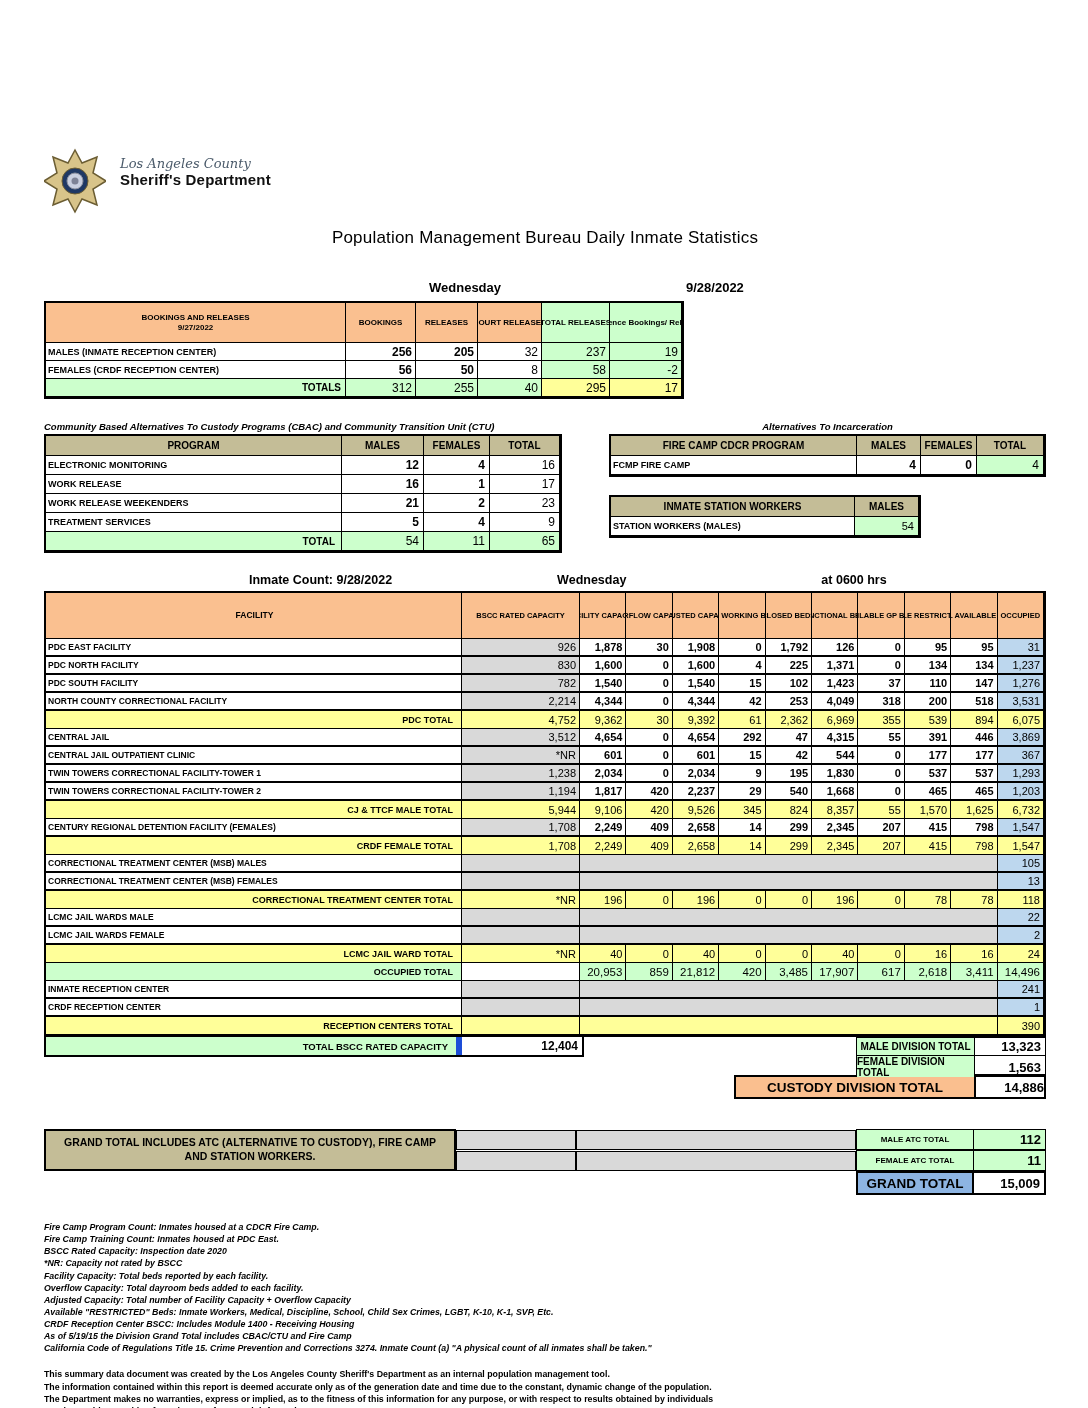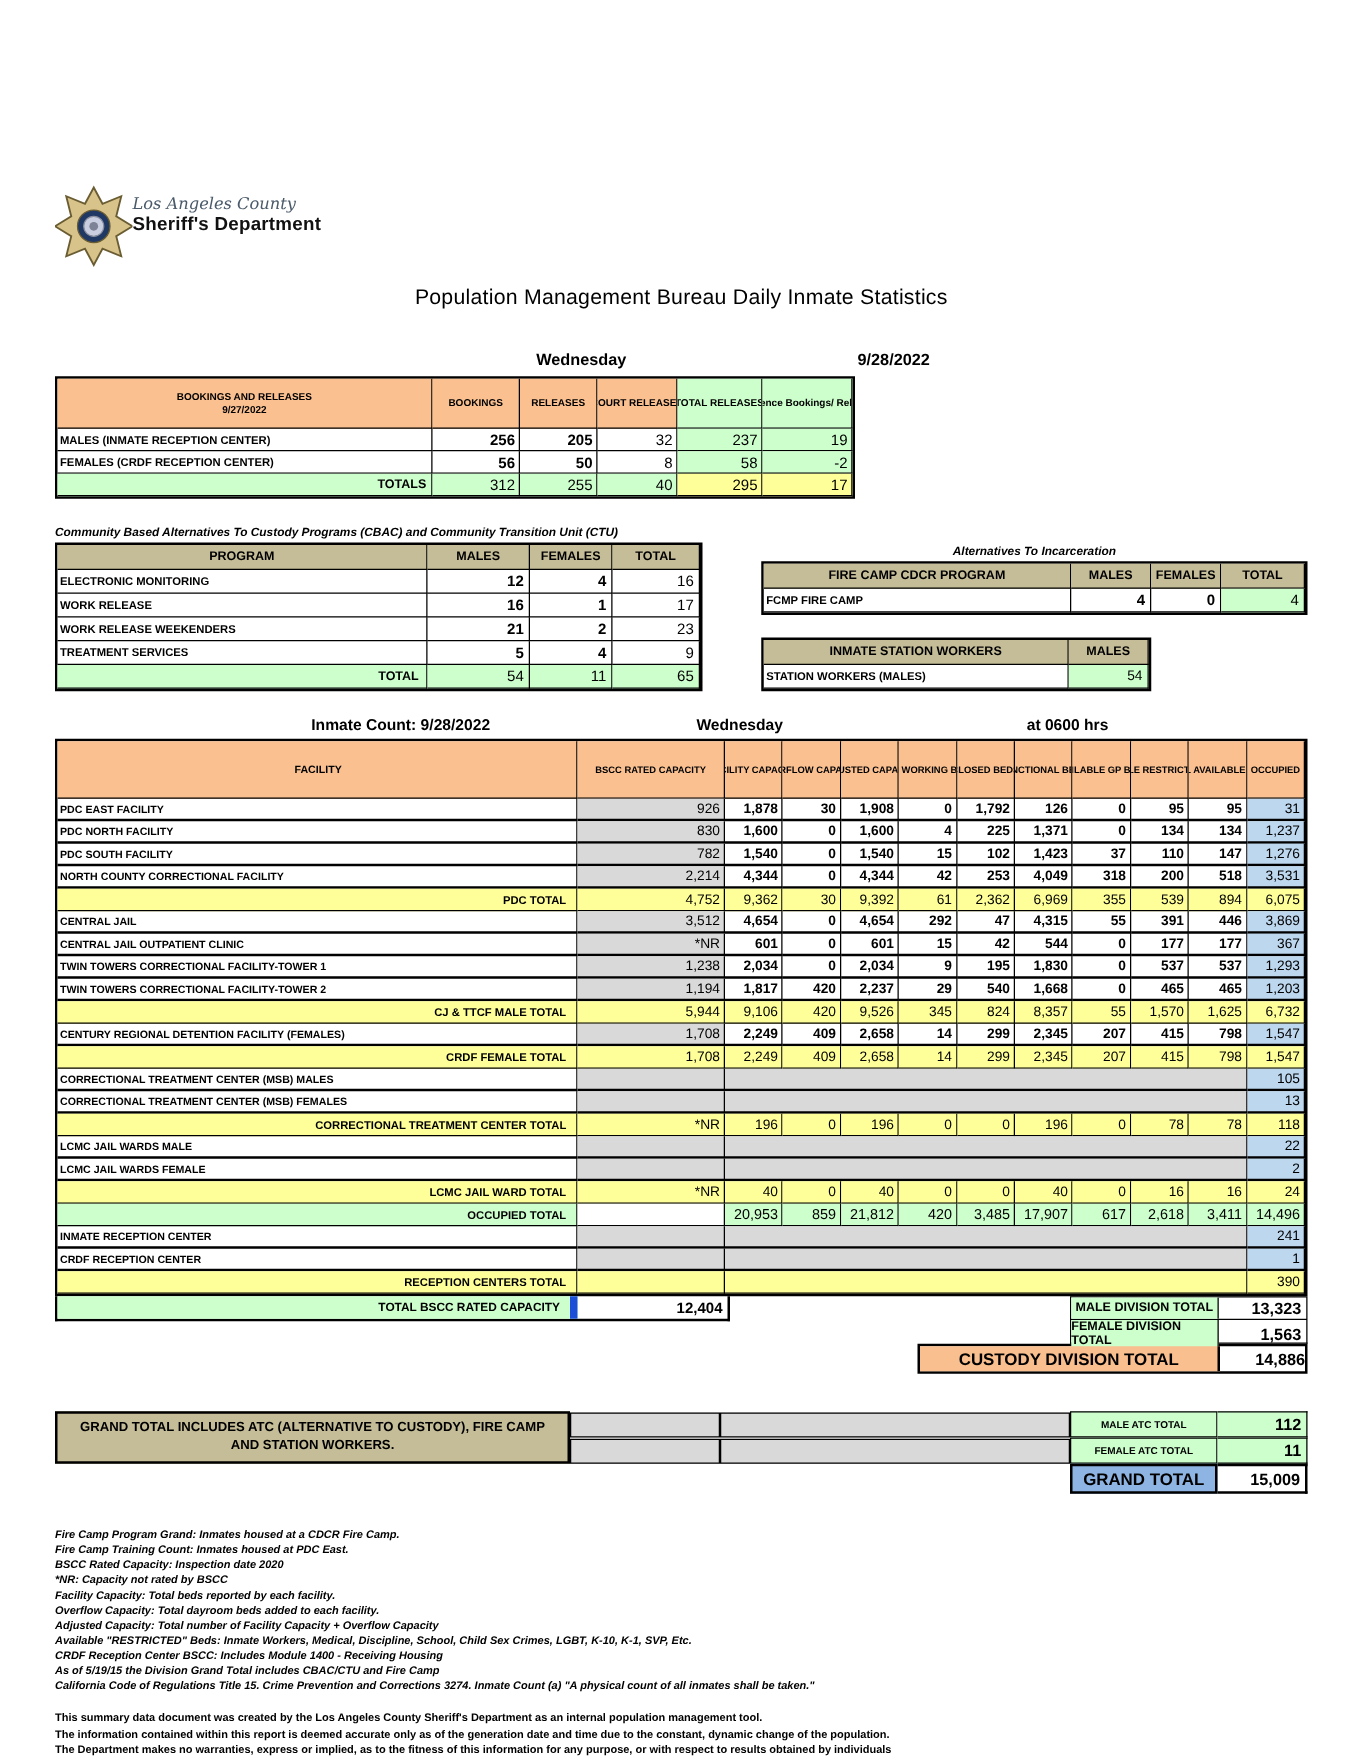--- a/index.html
+++ b/index.html
@@ -2,21 +2,21 @@
 <html><head>
 <meta charset="utf-8">
 <style>
   * { margin:0; padding:0; box-sizing:border-box; }
   html,body { background:#fff; }
   body { font-family:"Liberation Sans", sans-serif; color:#000; }
   .page { position:relative; width:1088px; height:1408px; background:#fff; overflow:hidden; }
   .content { position:absolute; left:44px; top:148px; width:1002px; }
 
   
-  .logo-row { display:flex; align-items:flex-start; gap:0; height:66px; }
+  .logo-row { display:flex; align-items:flex-start; gap:14px; height:66px; }
   .logo-text { padding-top:8px; }
   .county { font-family:"DejaVu Serif", serif; font-style:italic; font-size:13px; color:#4a5a6a; }
   .dept { font-size:15px; font-weight:bold; color:#111; letter-spacing:.2px; }
   .title { text-align:center; font-size:17px; font-weight:normal; margin-top:14px; letter-spacing:.2px; }
   .date-row { display:flex; margin-top:32px; font-weight:bold; font-size:13px; }
   .date-row .day { margin-left:385px; }
   .date-row .date { margin-left:185px;text-align:right; }
 
   
   .cell { border-right:1px solid #000; border-bottom:1px solid #000; overflow:hidden; white-space:nowrap; }
@@ -30,21 +30,21 @@
   .bk .drow .cell { display:flex; align-items:center; }
   .peach { background:#FAC090; }
   .green { background:#CCFFCC; }
   .yellow{ background:#FFFF99; }
   .bk .lbl { font-size:9px; font-weight:bold; padding-left:2px; }
   .bk .num { justify-content:flex-end; padding-right:3px; font-size:12px; }
   .bk .bold { font-weight:bold; }
   .bk .tlabel { justify-content:flex-end; padding-right:4px; font-size:10px; font-weight:bold; }
 
   
-  .two-col { display:flex; margin-top:22px; align-items:flex-end; }
+  .two-col { display:flex; margin-top:22px; align-items:flex-start; }
   .col-l { width:518px; }
   .col-r { width:437px; margin-left:47px; }
   .sec-title { font-size:9.5px; font-weight:bold; font-style:italic; margin-bottom:2px; }
   .sec-title.center { text-align:center; }
 
   .cbac { border:2px solid #000; }
   .cbac .row { display:grid; grid-template-columns: 296px 82px 66px 1fr; }
   .cbac .hrow { height:20px; }
   .cbac .hrow .cell { display:flex; align-items:center; justify-content:center; font-weight:bold; font-size:10px; }
   .cbac .drow { height:19px; }
@@ -577,21 +577,21 @@
       <div class="g-val" style="grid-row:1">112</div>
       <div class="g-gray" style="grid-row:2; grid-column:2"></div>
       <div class="g-gray" style="grid-row:2; grid-column:3"></div>
       <div class="g-lbl" style="grid-row:2; grid-column:4">FEMALE ATC TOTAL</div>
       <div class="g-val" style="grid-row:2; grid-column:5">11</div>
       <div class="g-total-lbl" style="grid-row:3; grid-column:4">GRAND TOTAL</div>
       <div class="g-total-val" style="grid-row:3; grid-column:5">15,009</div>
     </div>
 
     <div class="footnotes" id="footnotes">
-        <div>Fire Camp Program Grand: Inmates housed at a CDCR Fire Camp.</div>
+        <div>Fire Camp Program Count: Inmates housed at a CDCR Fire Camp.</div>
         <div>Fire Camp Training Count: Inmates housed at PDC East.</div>
         <div>BSCC Rated Capacity: Inspection date 2020</div>
         <div>*NR: Capacity not rated by BSCC</div>
         <div>Facility Capacity: Total beds reported by each facility.</div>
         <div>Overflow Capacity: Total dayroom beds added to each facility.</div>
         <div>Adjusted Capacity: Total number of Facility Capacity + Overflow Capacity</div>
         <div>Available "RESTRICTED" Beds: Inmate Workers, Medical, Discipline, School, Child Sex Crimes,  LGBT, K-10, K-1, SVP, Etc.</div>
         <div>CRDF Reception Center BSCC: Includes Module 1400 - Receiving Housing</div>
         <div>As of 5/19/15 the Division Grand Total includes CBAC/CTU and Fire Camp</div>
         <div>California Code of Regulations Title 15. Crime Prevention and Corrections 3274. Inmate Count (a) "A physical count of all inmates shall be taken."</div>

